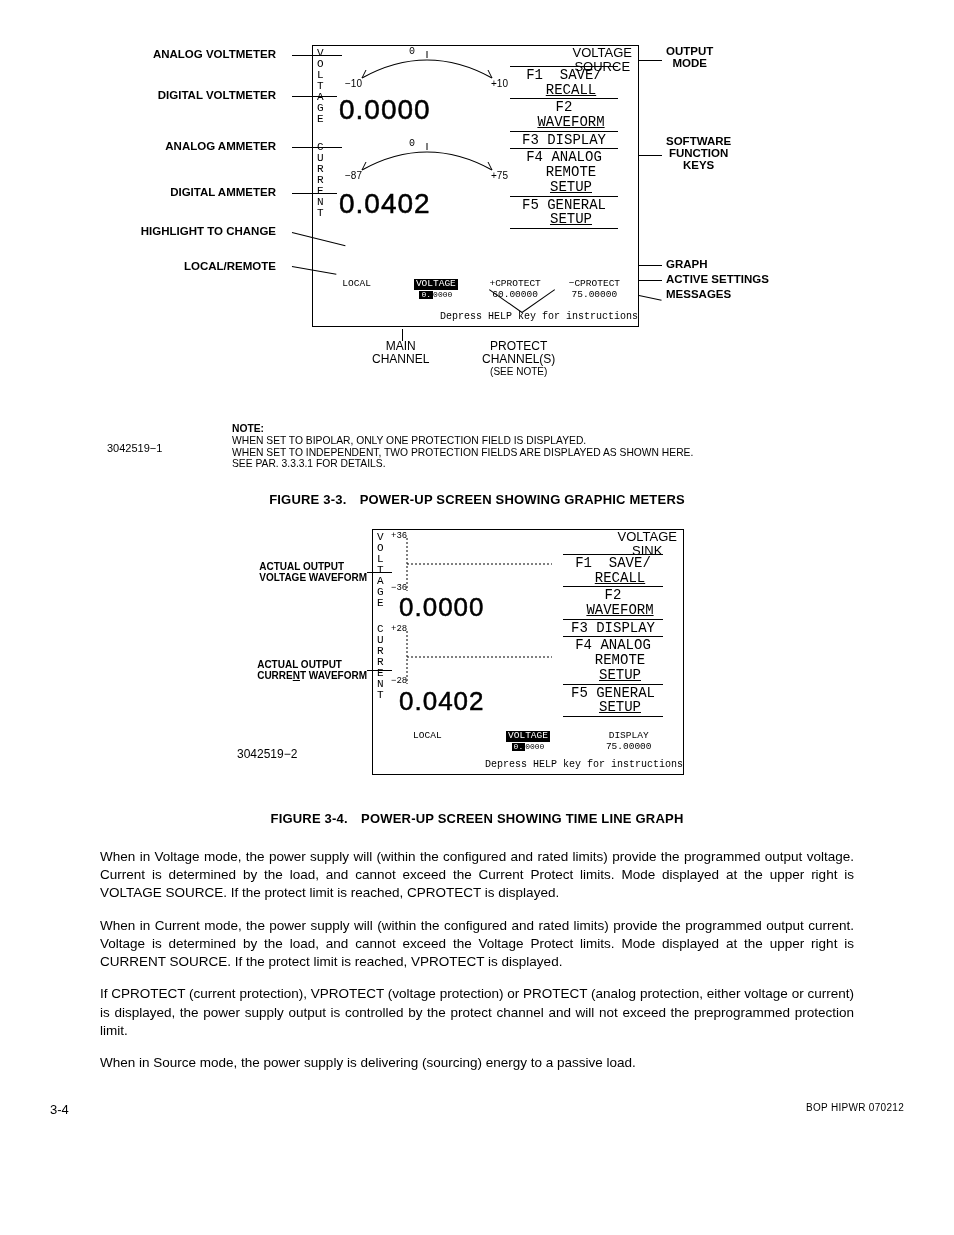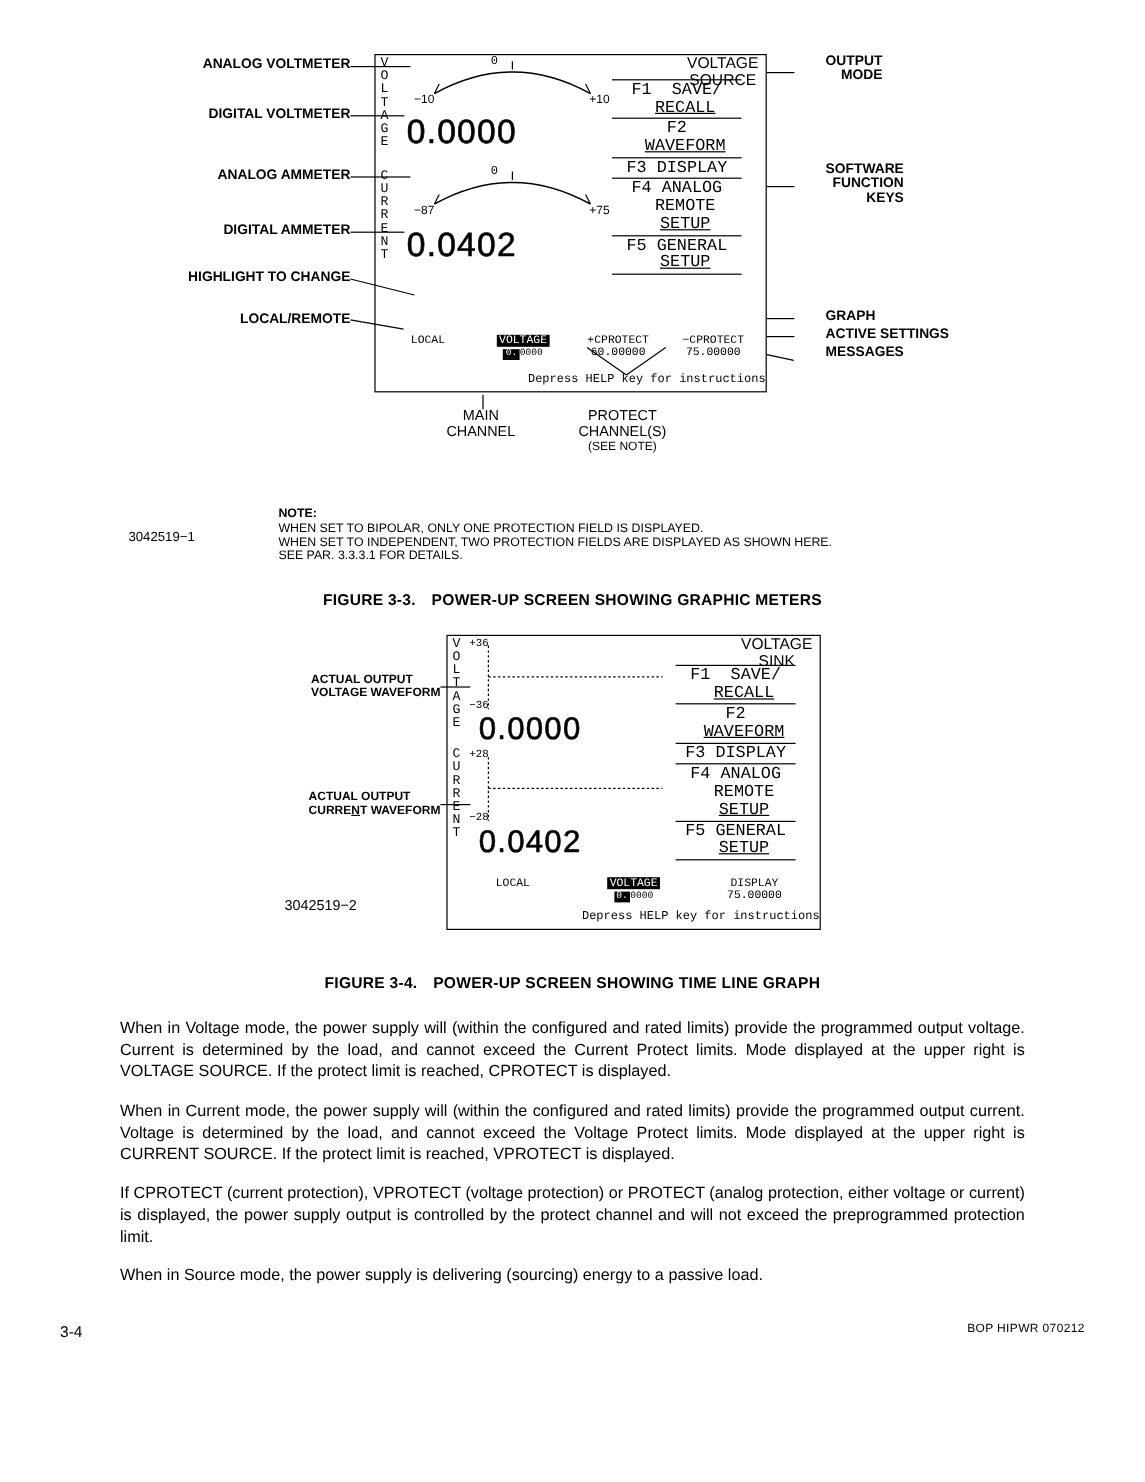--- a/index.html
+++ b/index.html
@@ -37,22 +37,22 @@
     width: 780px;
     height: 430px;
     margin: 0 auto 10px;
     font-size: 11.5px;
   }
   .label-left, .label-right {
     position: absolute;
     white-space: nowrap;
     font-family: Arial, sans-serif;
   }
-  .label-left { text-align: right; right: 575px; }
-  .label-right { text-align: right; left: 601px; }
+  .label-left { text-align: right; right: 591px; }
+  .label-right { text-align: center; left: 579px; }
 
   .note-block {
     position: absolute;
     left: 145px;
     top: 383px;
     width: 520px;
     font-size: 10.3px;
     line-height: 1.15;
     font-family: Arial, sans-serif;
     text-align: left;

